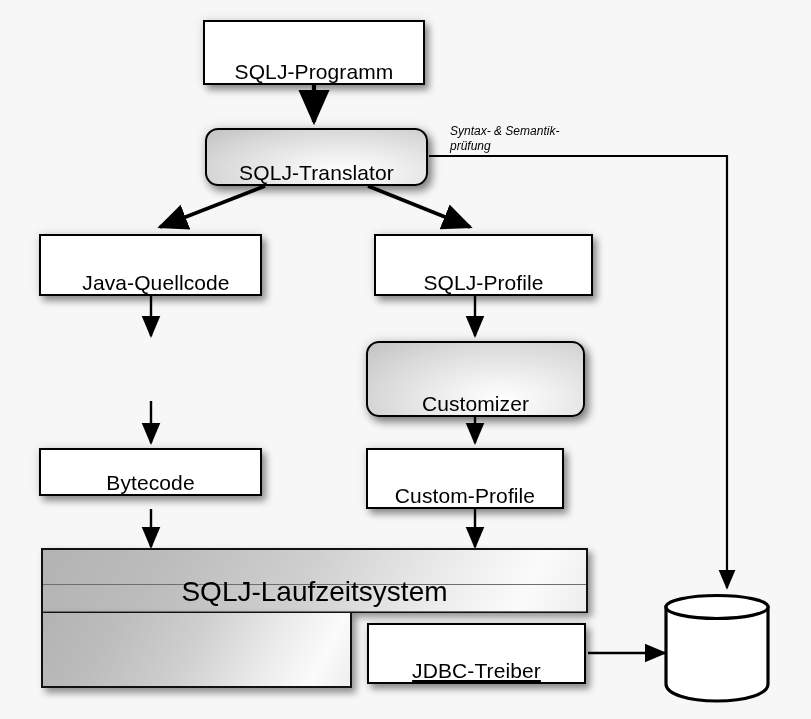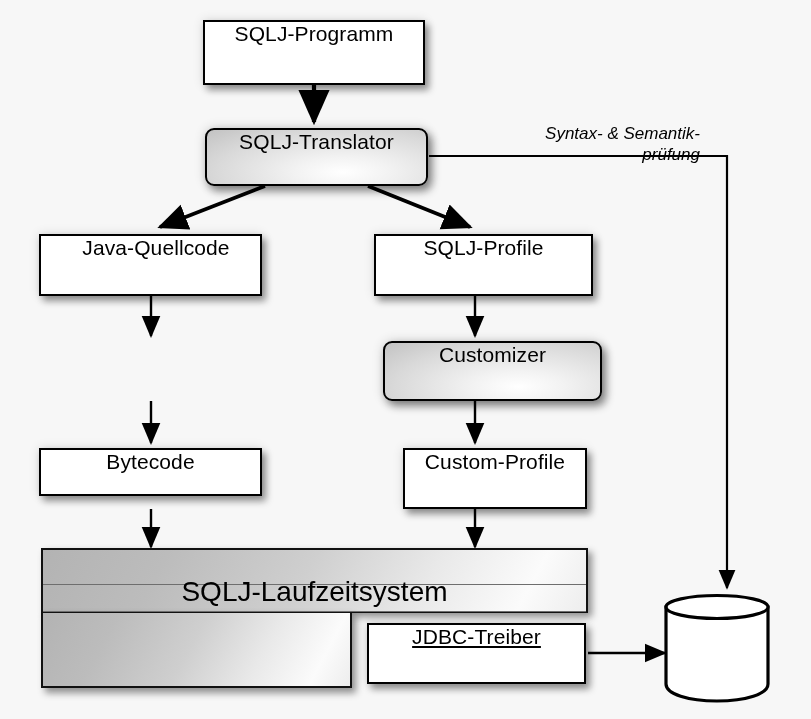--- a/index.html
+++ b/index.html
@@ -27,21 +27,21 @@
     left: 0; top: 0;
     width: 811px;
     height: 719px;
     pointer-events: none;
     z-index: 5;
   }
   .node {
     position: absolute;
     box-sizing: border-box;
     display: flex;
-    align-items: flex-start;
+    align-items: flex-end;
     justify-content: center;
     border: 2px solid #000;
     color: #000;
     z-index: 10;
     text-align: center;
     line-height: 1.1;
   }
   .node .nlabel {
     display: block;
     padding: 0 6px;
@@ -51,21 +51,20 @@
   .white-box {
     background: #ffffff;
     box-shadow: 4px 5px 7px rgba(0,0,0,0.40), 0 0 10px rgba(0,0,0,0.13);
   }
   .round-box {
     border-radius: 13px;
   }
   .grad-box {
     background: radial-gradient(ellipse 120% 160% at 62% 78%, #ffffff 0%, #f2f2f2 18%, #d9d9d9 48%, #bdbdbd 76%, #ababab 100%);
     box-shadow: 4px 5px 8px rgba(0,0,0,0.45), 0 0 12px rgba(0,0,0,0.16);
-    border-radius: 9px;
   }
   
   #runtime-system {
     position: absolute;
     z-index: 8;
   }
   #runtime-system .rt-part {
     position: absolute;
     box-sizing: border-box;
     border: 2px solid #111;
@@ -100,23 +99,23 @@
   
   #database {
     position: absolute;
     z-index: 10;
   }
   
   #syntax-note {
     position: absolute;
     z-index: 12;
     font-style: italic;
-    font-size: 17px;
+    font-size: 12px;
     color: #000;
-    text-align: right;
+    text-align: left;
     line-height: 1.22;
     width: 250px;
   }
 </style>
 </head>
 <body>
 
 <div id="diagram-root">
 
   <svg id="edges" viewBox="0 0 811 719" xmlns="http://www.w3.org/2000/svg">
@@ -184,29 +183,29 @@
 
   <div class="node white-box" id="java-quellcode" style="left:39px; top:234px; width:223px; height:62px;padding-left:11px;">
     <span class="nlabel">Java-Quellcode</span>
   </div>
 
   <div class="node white-box" id="sqlj-profile" style="left:374px; top:234px; width:219px; height:62px;">
     <span class="nlabel">SQLJ-Profile</span>
   </div>
 
 
-  <div class="node grad-box round-box" id="customizer" style="left:366px; top:341px; width:219px; height:60px;margin-left:17px;">
+  <div class="node grad-box round-box" id="customizer" style="left:366px; top:341px; width:219px; height:76px;">
     <span class="nlabel">Customizer</span>
   </div>
 
   <div class="node white-box" id="bytecode" style="left:39px; top:448px; width:223px; height:48px;">
     <span class="nlabel">Bytecode</span>
   </div>
 
-  <div class="node white-box" id="custom-profile" style="left:366px; top:448px; width:184px; height:61px;margin-left:37px;">
+  <div class="node white-box" id="custom-profile" style="left:366px; top:448px; width:198px; height:61px;">
     <span class="nlabel">Custom-Profile</span>
   </div>
 
   <div id="runtime-system" style="left:41px; top:548px; width:547px; height:140px;">
     <div class="rt-part" id="runtime-top"></div>
     <div class="rt-part" id="runtime-bottom"></div>
     <div id="runtime-line-1" style="left:2px; top:36px; width:543px;"></div>
     <div id="runtime-line-2" style="left:2px; top:63px; width:543px;"></div>
   </div>
   <div id="runtime-label" style="left:41px; top:576px; width:547px; text-align:center;">SQLJ-Laufzeitsystem</div>

